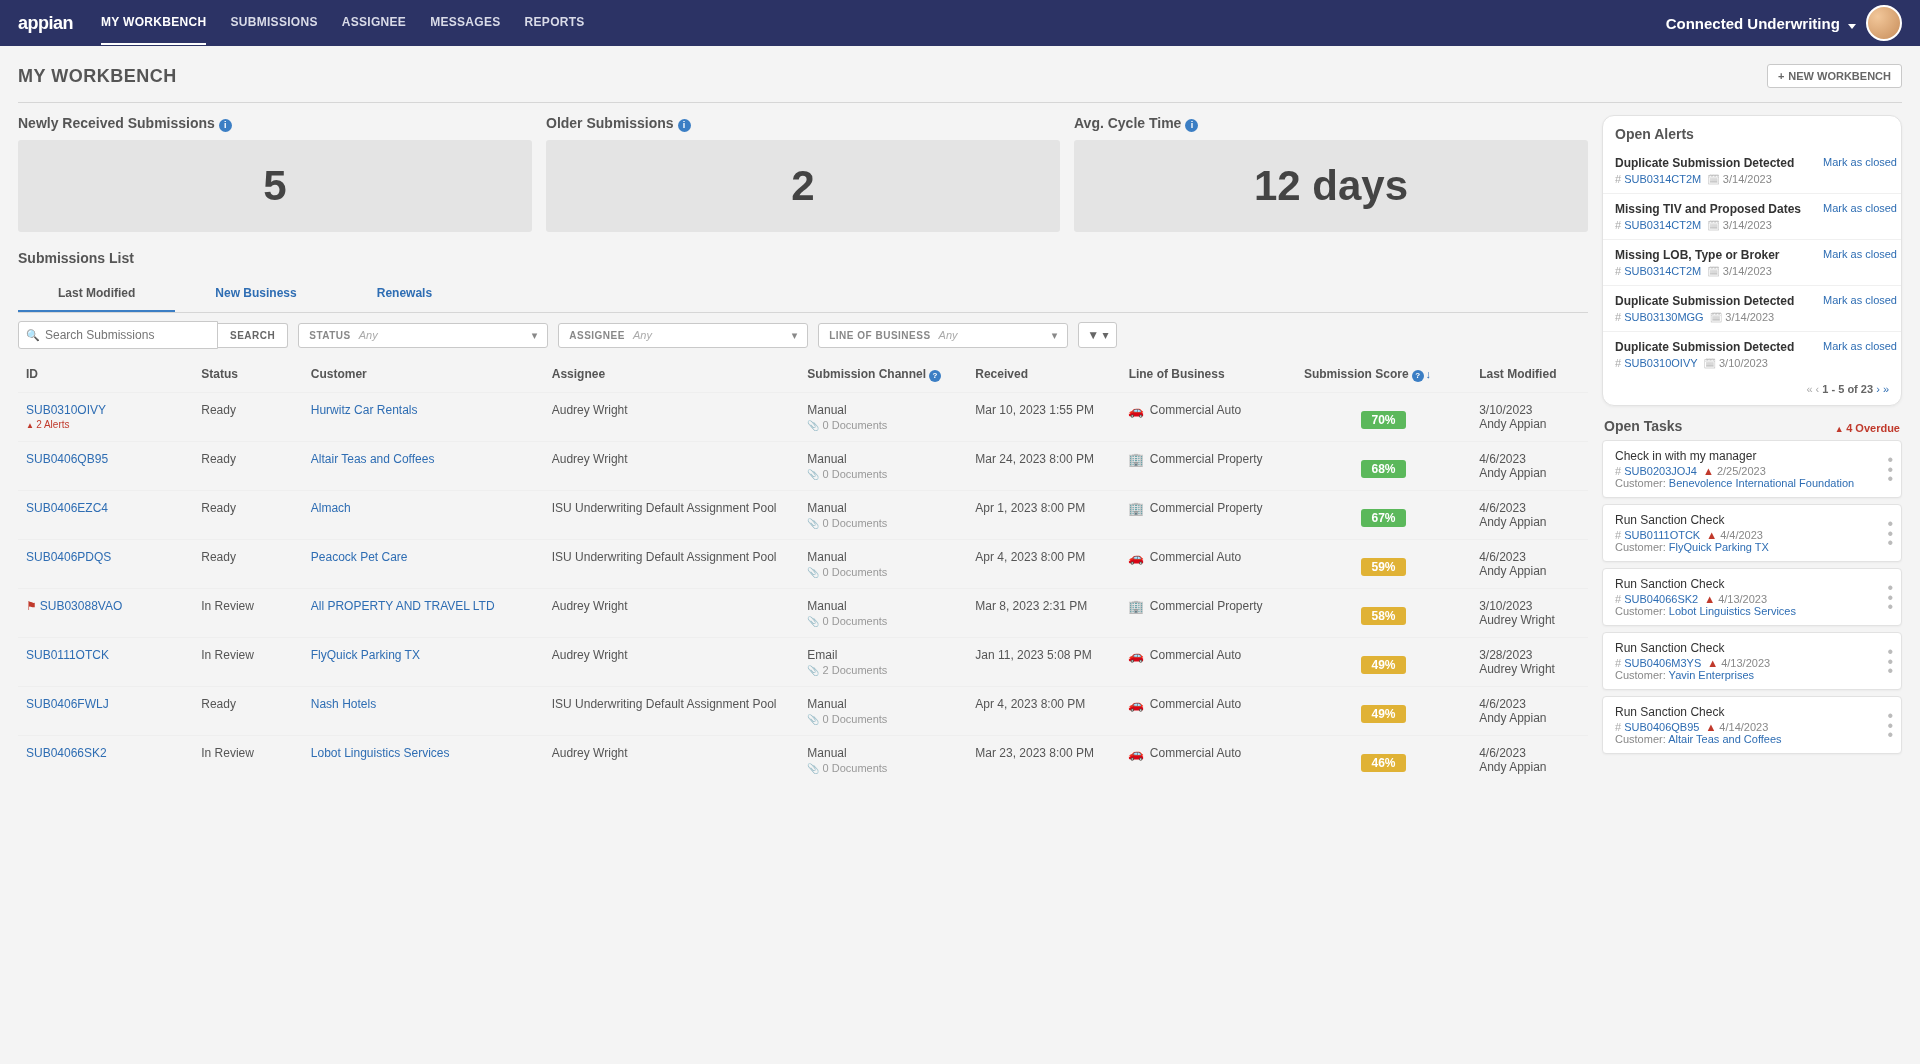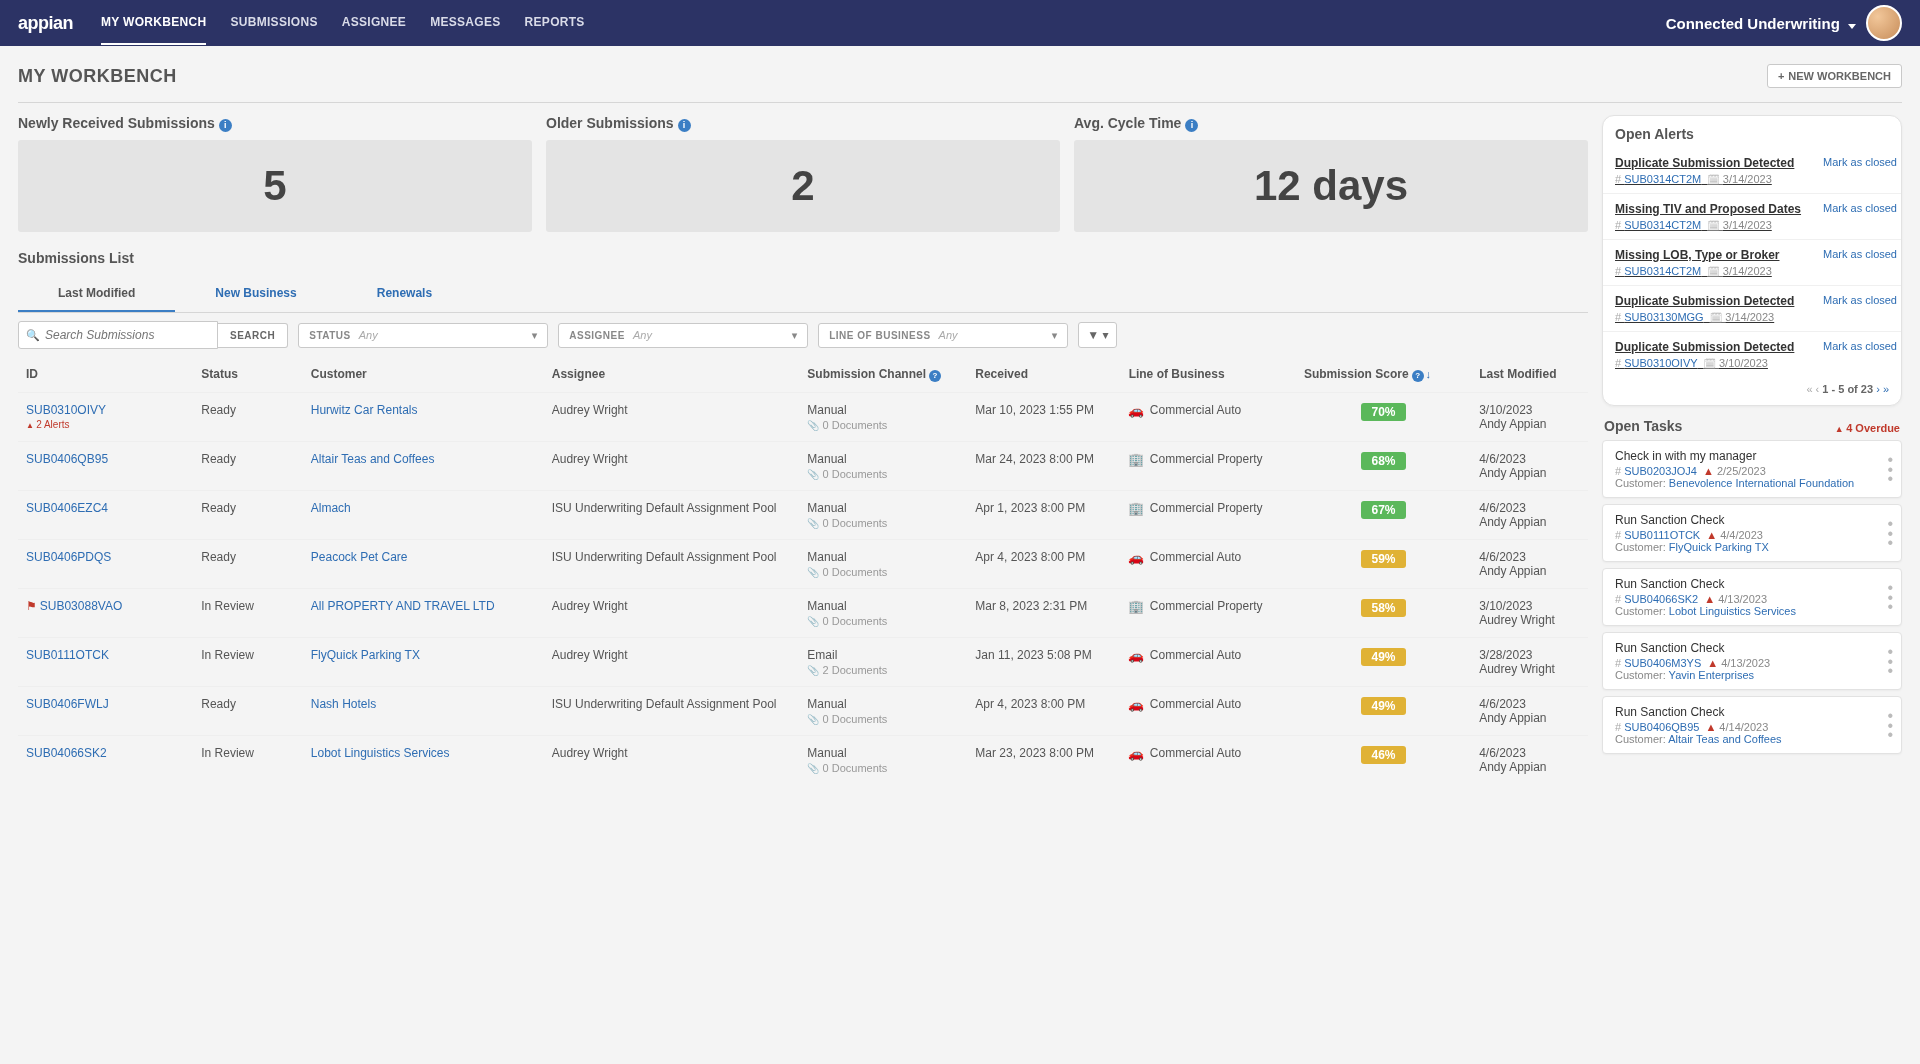--- a/index.html
+++ b/index.html
@@ -32,51 +32,51 @@
   .metric-card { background: #e4e4e4; border-radius: 3px; height: 92px; display: flex; align-items: center; justify-content: center; font-size: 42px; font-weight: 700; color: #444; }
   
   .section-title { font-size: 14px; font-weight: 600; color: #555; margin-bottom: 10px; }
   
   .tabs { display: flex; border-bottom: 1px solid #d6d6d6; }
   .tab { padding: 10px 40px; font-size: 12px; font-weight: 600; color: #2e6db3; cursor: pointer; border-bottom: 2px solid transparent; }
   .tab.active { color: #555; border-bottom-color: #3b7ec4; }
   
   .filters-row { display: flex; gap: 10px; align-items: center; margin: 8px 0; }
   .search-wrap { position: relative; display: flex; align-items: center; }
-  .search-input { border: 1px solid #c9c9c9; border-radius: 3px 0 0 3px; padding: 6px 8px 6px 26px; font-size: 12px; width: 200px; font-style: italic; color: #888; background: #fff; }
+  .search-input { border: 1px solid #c9c9c9; border-radius: 3px 0 0 3px; padding: 6px 8px 6px 26px; font-size: 12px; width: 200px; color: #888; background: #fff; }
   .search-icon { position: absolute; left: 8px; font-size: 11px; color: #888; pointer-events: none; }
   .search-btn { border: 1px solid #c9c9c9; border-left: none; background: #fff; padding: 6px 12px; font-size: 10px; font-weight: 600; color: #666; border-radius: 0 3px 3px 0; cursor: pointer; letter-spacing: 0.5px; }
   .filter-select { border: 1px solid #c9c9c9; background: #fff; border-radius: 3px; padding: 5px 10px; font-size: 11px; color: #666; display: flex; align-items: center; min-width: 250px; }
   .filter-label { font-size: 10px; font-weight: 700; color: #888; letter-spacing: 0.5px; margin-right: 8px; }
   .filter-val { color: #aaa; font-style: italic; flex: 1; }
   .filter-caret { color: #888; }
   .filter-btn { border: 1px solid #c9c9c9; background: #fff; padding: 5px 8px; border-radius: 3px; cursor: pointer; color: #666; font-size: 12px; }
   
   table.subs { width: 100%; border-collapse: collapse; font-size: 12px; }
   table.subs th { text-align: left; font-weight: 600; color: #555; padding: 10px 8px; vertical-align: top; }
   table.subs td { padding: 10px 8px; border-top: 1px solid #eee; vertical-align: top; color: #555; }
   .link { color: #2e6db3; cursor: pointer; }
   .alerts-badge { color: #c0392b; font-size: 10px; margin-top: 2px; }
   .alerts-badge::before { content: "▲ "; font-size: 8px; }
   .flag-icon { color: #c0392b; margin-right: 3px; }
   .doc-meta { color: #999; font-size: 11px; margin-top: 2px; }
   .doc-meta::before { content: "📎 "; font-size: 10px; opacity: .6; }
   .lob-cell { display: flex; align-items: flex-start; gap: 5px; }
   .lob-icon { color: #888; font-size: 13px; }
-  .score-badge { display: inline-block; padding: 2px 10px; border-radius: 3px; font-weight: 600; font-size: 12px; color: #fff; min-width: 44px; text-align: center; }
+  .score-badge { display: inline-block; padding: 2px 10px; border-radius: 3px; font-weight: 600; font-size: 12px; color: #fff; min-width: 44px; text-align: center; margin-top: 8px; }
   .score-green { background: #5bb85b; }
   .score-yellow { background: #e0b235; }
   .modcell div:first-child { color: #555; }
   .modcell div:last-child { color: #555; }
   .sort-arrow { color: #2e6db3; font-size: 11px; margin-left: 2px; }
   .help-icon { display: inline-block; width: 12px; height: 12px; border-radius: 50%; background: #3b7ec4; color: #fff; font-size: 8px; text-align: center; line-height: 12px; font-weight: bold; margin-left: 3px; }
   
   .panel { background: #fff; border: 1px solid #e2e2e2; border-radius: 12px; margin-bottom: 12px; box-shadow: 0 1px 3px rgba(0,0,0,0.05); }
   .panel-title { font-size: 14px; font-weight: 600; color: #555; padding: 10px 12px 6px; }
-  .alert-item { padding: 8px 12px; border-bottom: 1px solid #f0f0f0; position: relative; text-decoration: underline; }
+  .alert-item { padding: 8px 12px; border-bottom: 1px solid #f0f0f0; position: relative; }
   .alert-item:last-child { border-bottom: none; }
   .alert-title { font-weight: 600; font-size: 12px; color: #333; margin-bottom: 3px; }
   .alert-meta { font-size: 11px; color: #888; }
   .alert-meta .link { color: #2e6db3; }
   .alert-date::before { content: "🗓 "; font-size: 10px; opacity:.7; }
   .alert-id::before { content: "# "; color: #aaa; }
   .mark-closed { position: absolute; right: 4px; top: 8px; color: #2e6db3; font-size: 11px; cursor: pointer; }
   .pagination { text-align: right; padding: 6px 12px 10px; font-size: 11px; color: #666; }
   .pagination .nav { color: #aaa; cursor: pointer; }
   .pagination .nav.active { color: #2e6db3; }

